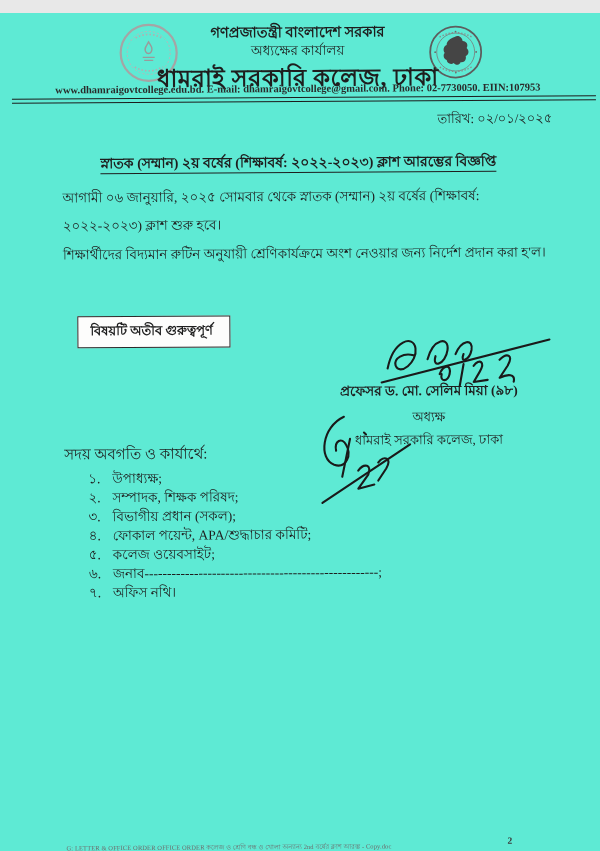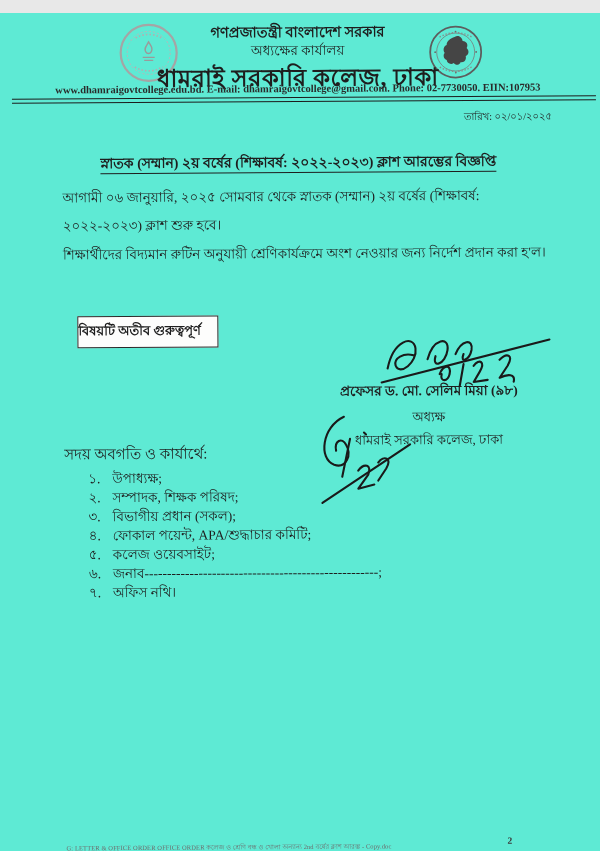--- a/index.html
+++ b/index.html
@@ -18,33 +18,33 @@
   .seal{position:absolute;}
   .seal-left{left:120px;top:8px;width:62px;height:62px;}
   .seal-right{left:430px;top:12px;width:56px;height:56px;}
   .head-text{position:absolute;left:140px;top:10px;width:320px;text-align:center;line-height:1.25;}
   .govt-line{font-size:14.5px;font-weight:600;}
   .office-line{font-size:13.5px;margin-top:2px;}
   .college-name{font-size:24px;font-weight:700;margin-top:3px;letter-spacing:0.5px;}
   .contact-line{position:absolute;left:0;top:70px;width:600px;text-align:center;font-size:10.5px;font-weight:700;color:#2a2a2a;font-family:"Liberation Serif",serif;}
   .rule-double{position:absolute;left:14px;top:84px;width:584px;height:3px;border-top:1.6px solid #1c1c1c;border-bottom:1.6px solid #1c1c1c;}
 
-  .date-line{position:absolute;right:46px;top:97px;font-size:10px;}
+  .date-line{position:absolute;right:46px;top:97px;font-size:13px;}
 
   .title{position:absolute;left:0;top:138px;width:600px;text-align:center;font-size:14px;font-weight:700;}
   .title span{border-bottom:1.4px solid #1e1e1e;padding-bottom:2px;}
 
   .para{position:absolute;font-size:13.5px;line-height:2.05;text-align:left;}
   .para1{left:64px;top:170px;width:480px;}
   .para2{left:64px;top:227px;width:498px;}
 
   .important-box{
     position:absolute;left:78px;top:302px;
     border:1.6px solid #2a2a2a;
-    padding:4px 16px 5px 0;
+    padding:4px 16px 5px 12px;
     font-size:13px;font-weight:700;
     background:#fdfdfc;
   }
 
   .sig-scribble-1{position:absolute;left:378px;top:316px;width:178px;height:64px;}
   .sig-block{position:absolute;left:318px;top:368px;width:222px;text-align:center;}
   .sig-name{font-size:13.5px;font-weight:700;white-space:nowrap;}
   .sig-designation{font-size:13px;margin-top:4px;}
   .sig-institution{font-size:13px;margin-top:2px;white-space:nowrap;}
   .sig-scribble-2{position:absolute;left:312px;top:398px;width:110px;height:96px;}

